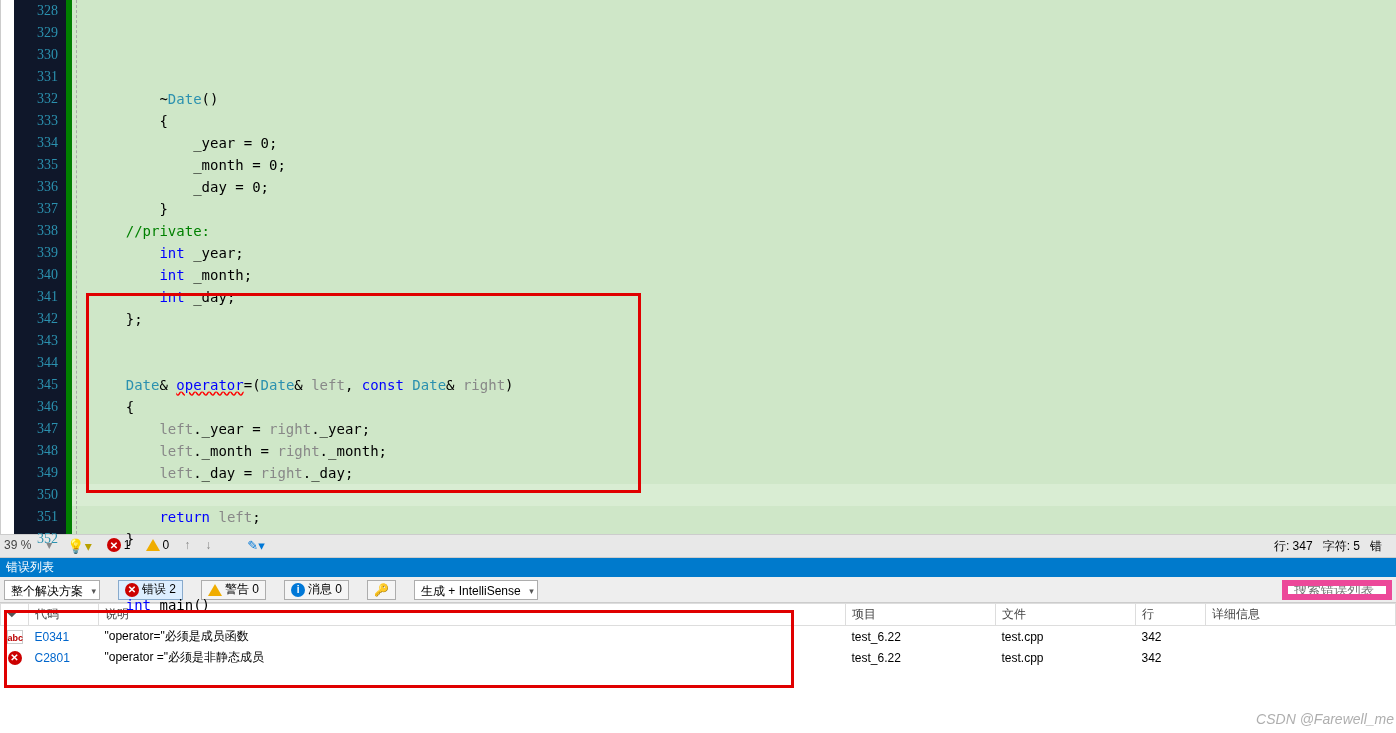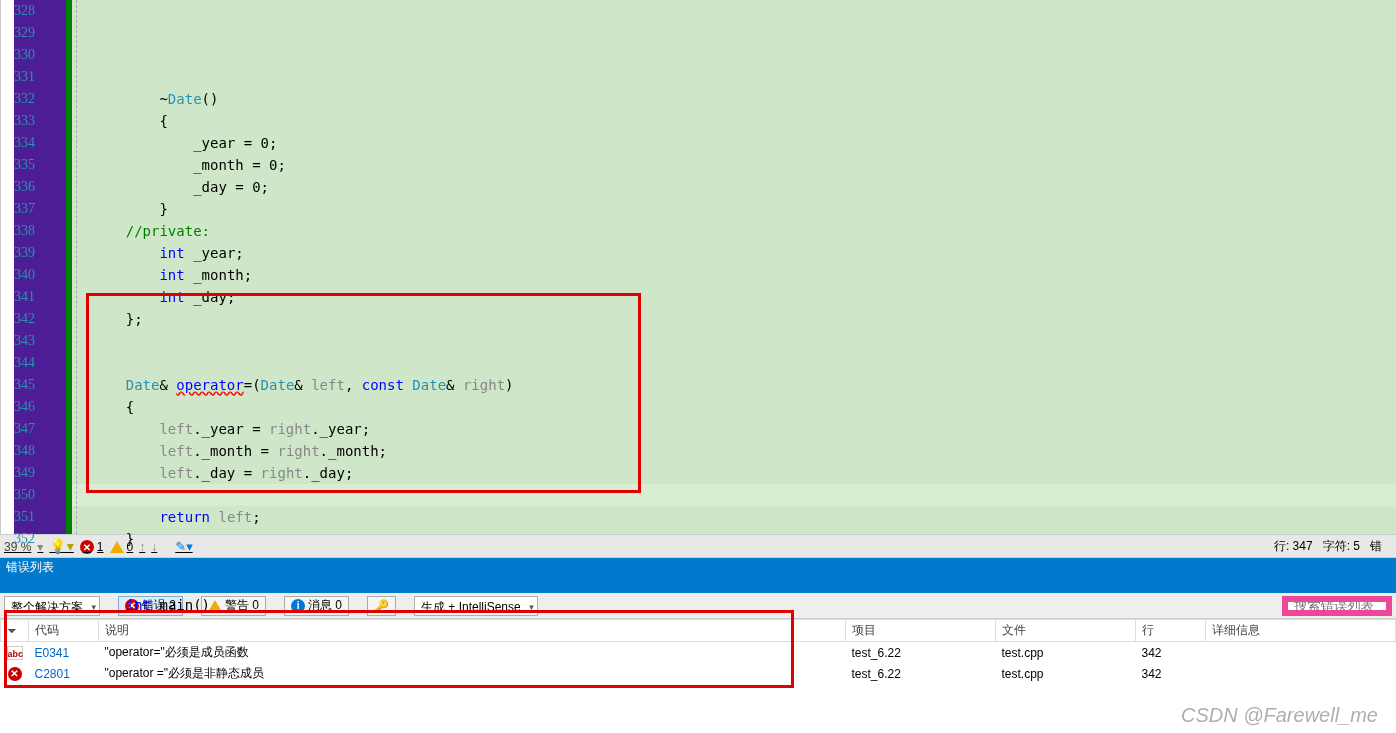--- a/index.html
+++ b/index.html
@@ -1,51 +1,51 @@
 <!DOCTYPE html>
 <html><head>
 <meta charset="utf-8">
 <style>
 * { margin: 0; padding: 0; box-sizing: border-box; }
 body { font-family: Consolas, "Courier New", monospace; font-size: 14px; background: #fff; overflow: hidden; width: 1396px; height: 733px; position: relative; }
 .editor { display: flex; height: 534px; background: #cfe7c8; position: relative; }
 .gutter-outline { width: 14px; background: #fff; border-left: 1px solid #ccc; flex-shrink: 0; }
-.gutter { width: 52px; background: #4c1d95; text-align: left; padding-right: 8px; color: #2b91af; font-family: Consolas; flex-shrink: 0; line-height: 22px; }
+.gutter { width: 52px; background: #0f172a; text-align: right; padding-right: 8px; color: #2b91af; font-family: Consolas; flex-shrink: 0; line-height: 22px; }
 .gutter .ln { height: 22px; }
 .changebar { width: 6px; background: #008000; flex-shrink: 0; }
 .code { flex: 1; position: relative; line-height: 22px; white-space: pre; background: #cfe7c8; font-family: Consolas, "NSimSun", monospace; }
 .code .line { height: 22px; padding-left: 20px; }
 .code .cur-line { background: #d9edd3; }
 .foldline { position: absolute; left: 4px; top: 0; bottom: 0; border-left: 1px dashed #aaa; }
 .kw { color: #0000ff; }
 .type { color: #2b91af; }
 .comment { color: #008000; }
 .id { color: #000; }
 .err-wavy { text-decoration: underline wavy red; }
 .redbox1 { position: absolute; border: 3px solid #e00000; pointer-events: none; }
 .statusbar { height: 24px; background: #e8e8e8; border-top: 1px solid #ccc; border-bottom: 1px solid #ccc; display: flex; align-items: center; font-family: "Segoe UI", sans-serif; font-size: 12px; padding: 0 4px; }
-.statusbar .left { display: flex; align-items: flex-end; gap: 6px; flex: 1; text-decoration: underline; }
+.statusbar .left { display: flex; align-items: flex-start; gap: 15px; flex: 1; }
 .statusbar .right { display: flex; gap: 10px; padding-right: 10px; }
 .statusbar .item { display: flex; align-items: center; gap: 3px; }
 .statusbar .sep { color: #888; }
 .icon-err { display: inline-flex; width: 14px; height: 14px; border-radius: 50%; background: #c00; color: #fff; align-items: center; justify-content: center; font-size: 10px; font-weight: bold; }
 .icon-warn { display: inline-flex; width: 0; height: 0; border-left: 7px solid transparent; border-right: 7px solid transparent; border-bottom: 12px solid #f0ad00; }
-.panel-title { height: 35px; background: #007acc; color: #fff; font-family: "Segoe UI", sans-serif; font-size: 12px; padding: 0 6px; line-height: 19px; }
+.panel-title { height: 19px; background: #007acc; color: #fff; font-family: "Segoe UI", sans-serif; font-size: 12px; padding: 0 6px; line-height: 19px; }
 .panel-toolbar { height: 26px; background: #eee; border-bottom: 1px solid #ccc; display: flex; align-items: center; padding: 0 4px; font-family: "Segoe UI", sans-serif; font-size: 12px; gap: 18px; }
 .panel-toolbar .dropdown { border: 1px solid #adadad; background: #fff; padding: 1px 16px 1px 6px; height: 20px; line-height: 18px; position: relative; }
 .panel-toolbar .dropdown::after { content: "▾"; position: absolute; right: 3px; font-size: 9px; color: #555; }
 .panel-toolbar .btn { border: 1px solid #adadad; background: #f5f5f5; padding: 1px 6px; height: 20px; display: flex; align-items: center; gap: 3px; cursor: pointer; }
 .panel-toolbar .btn.pressed { background: #ddeeff; border-color: #88aacc; }
 .panel-toolbar .search { margin-left: auto; border: 6px solid #ec4899; background: #fff; padding: 1px 6px; width: 110px; height: 20px; }
 .error-table { width: 100%; border-collapse: collapse; font-family: "Segoe UI", sans-serif; font-size: 12px; }
 .error-table th { text-align: left; font-weight: normal; border: 1px solid #ddd; padding: 2px 6px; height: 22px; background: #fff; color: #444; }
 .error-table td { padding: 2px 6px; height: 20px; }
 .error-table .code-link { color: #0066cc; }
 .abc-icon { display: inline-block; width: 16px; height: 14px; background: #fff; color: #b00; font-size: 9px; font-weight: bold; text-align: center; line-height: 14px; border: 1px solid #ccc; }
-.watermark { position: absolute; right: 18px; bottom: 6px; color: rgba(120,120,120,0.6); font-family: "Segoe UI", sans-serif; font-size: 20px; font-style: italic; pointer-events: none; }
+.watermark { position: absolute; right: 2px; bottom: 6px; color: rgba(120,120,120,0.6); font-family: "Segoe UI", sans-serif; font-size: 14px; font-style: italic; pointer-events: none; }
 .icon-info { display: inline-flex; width: 14px; height: 14px; border-radius: 50%; background: #0078d7; color: #fff; align-items: center; justify-content: center; font-size: 10px; font-weight: bold; }
 .icon-bulb { display: inline-block; color: #b8a000; font-size: 14px; }
 .icon-arrow { color: #888; font-size: 12px; cursor: pointer; }
 .icon-wand { color: #0078d7; font-size: 13px; }
 .icon-funnel { color: #555; font-size: 12px; }
 .statusbar .tiny-txt { color: #444; }
 .th-icon { width: 22px; }
 .col-project { width: 150px; }
 .col-file { width: 140px; font-family: Liberation Mono, monospace; }
 .col-line { width: 70px; }

